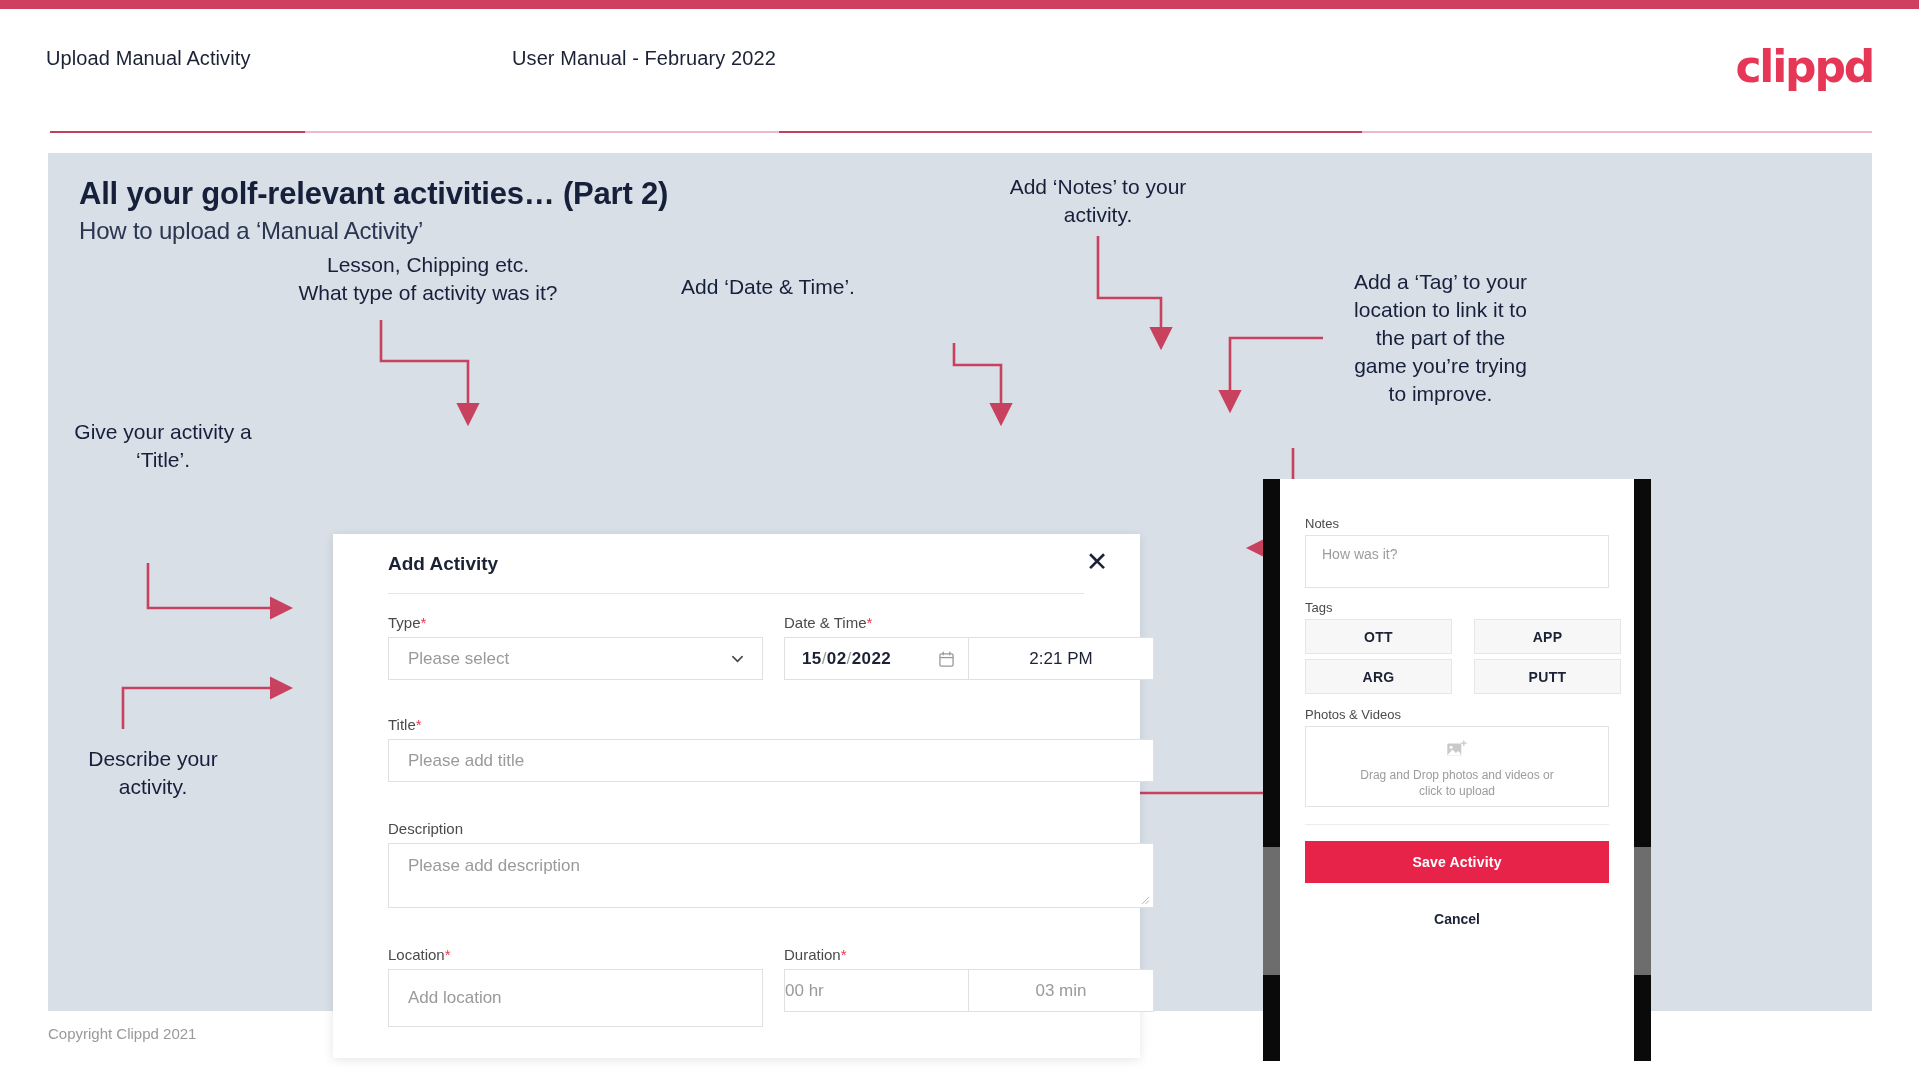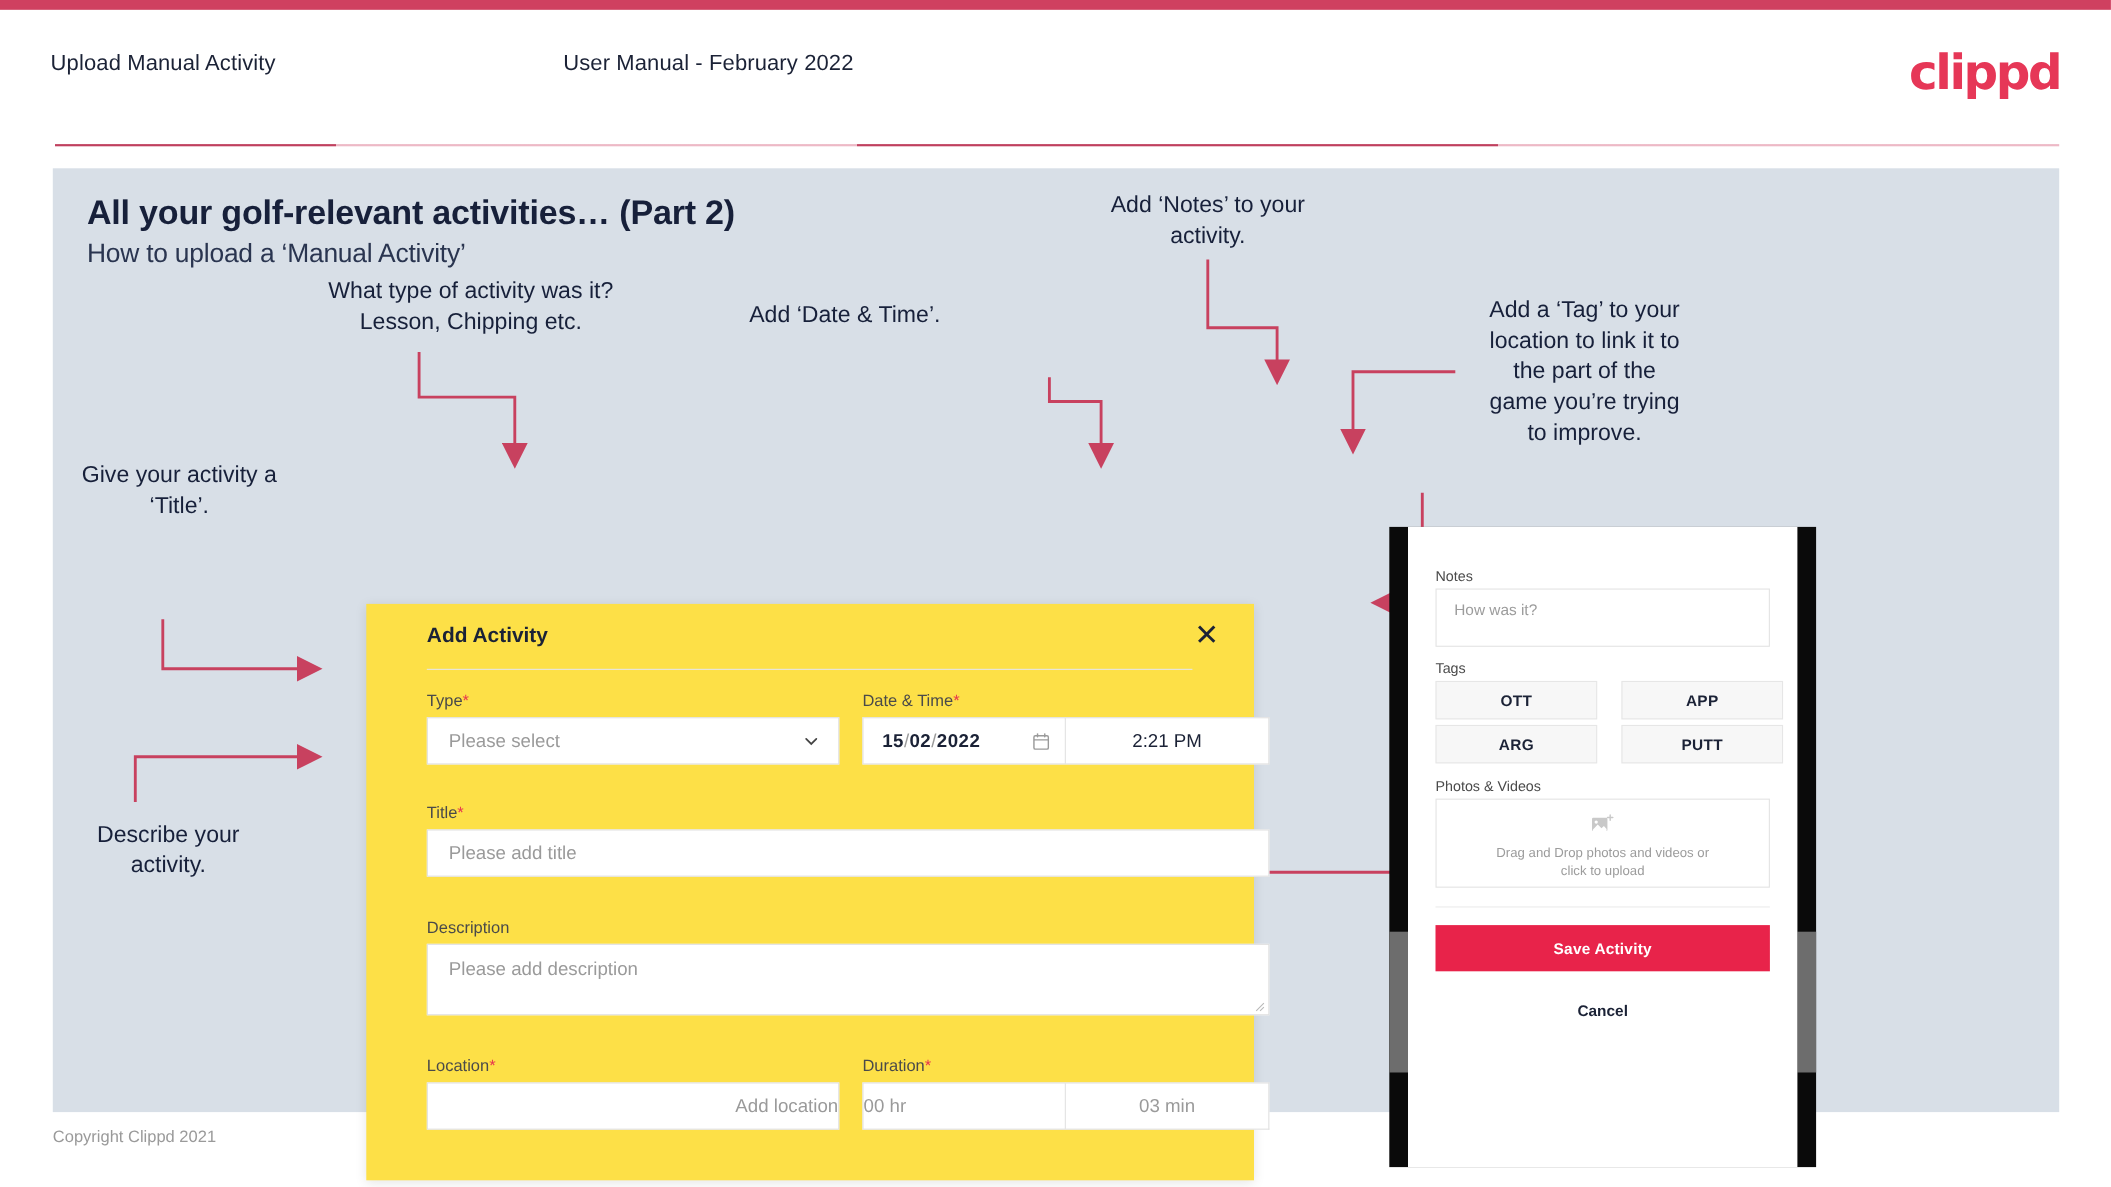--- a/index.html
+++ b/index.html
@@ -47,22 +47,22 @@
     position:absolute; left:31px; top:23px;
     font-size:31px; font-weight:700; color:#17203a; letter-spacing:-.2px;
   }
   .title-2 {
     position:absolute; left:31px; top:64px;
     font-size:24px; font-weight:400; color:#2a3550; letter-spacing:-.2px;
   }
 
   
   .modal {
-    position:absolute; left:285px; top:396px; width:807px; height:524px;
-    background:#fde047;
+    position:absolute; left:285px; top:381px; width:807px; height:524px;
+    background:#ffffff;
     box-shadow:0 2px 10px rgba(0,0,0,.10);
   }
   .modal-head {
     position:absolute; left:0; top:0; width:807px; height:54px;
   }
   .modal-title {
     position:absolute; left:55px; top:19px;
     font-size:19px; font-weight:700; color:#1b2236;
   }
   .modal-close {
@@ -108,21 +108,21 @@
   #title-input { left:55px; top:205px; width:766px; height:43px; }
 
   
   #desc-label  { left:55px; top:286px; }
   #desc-input  { left:55px; top:309px; width:766px; height:65px; align-items:flex-start; }
   #desc-input .ph { padding-top:12px; }
   .resize-grip { position:absolute; right:3px; bottom:2px; width:10px; height:10px; }
 
   
   #loc-label   { left:55px; top:412px; }
-  #loc-input   { left:55px; top:435px; width:375px; height:43px;justify-content:flex-end; }
+  #loc-input   { left:55px; top:435px; width:375px; height:58px; }
   #dur-label   { left:451px; top:412px; }
   #hr-input    { left:451px; top:435px; width:185px; height:43px; justify-content:flex-start; }
   #min-input   { left:636px; top:435px; width:185px; height:43px; justify-content:center; border-left:none; }
 
   
   .phone {
     position:absolute; left:1215px; top:326px; width:388px; height:582px;
     background:#0a0a0a;
   }
   .phone-screen {
@@ -229,22 +229,22 @@
 
         <path d="M1275,185 L1182,185 L1182,255"></path>
 
         <path d="M1245,295 L1245,395 L1203,395"></path>
 
         <path d="M1222,640 L1078,640 L1078,545"></path>
       </g>
     </svg>
 
     <div class="anno" style="left:230px; top:98px; width:300px;">
+      <div>Lesson, Chipping etc.</div>
       <div>What type of activity was it?</div>
-      <div>Lesson, Chipping etc.</div>
     </div>
 
     <div class="anno" style="left:600px; top:120px; width:240px;">Add ‘Date &amp; Time’.</div>
 
     <div class="anno" style="left:0px; top:265px; width:230px;">
       <div>Give your activity a</div>
       <div>‘Title’.</div>
     </div>
 
     <div class="anno" style="left:0px; top:592px; width:210px;">

